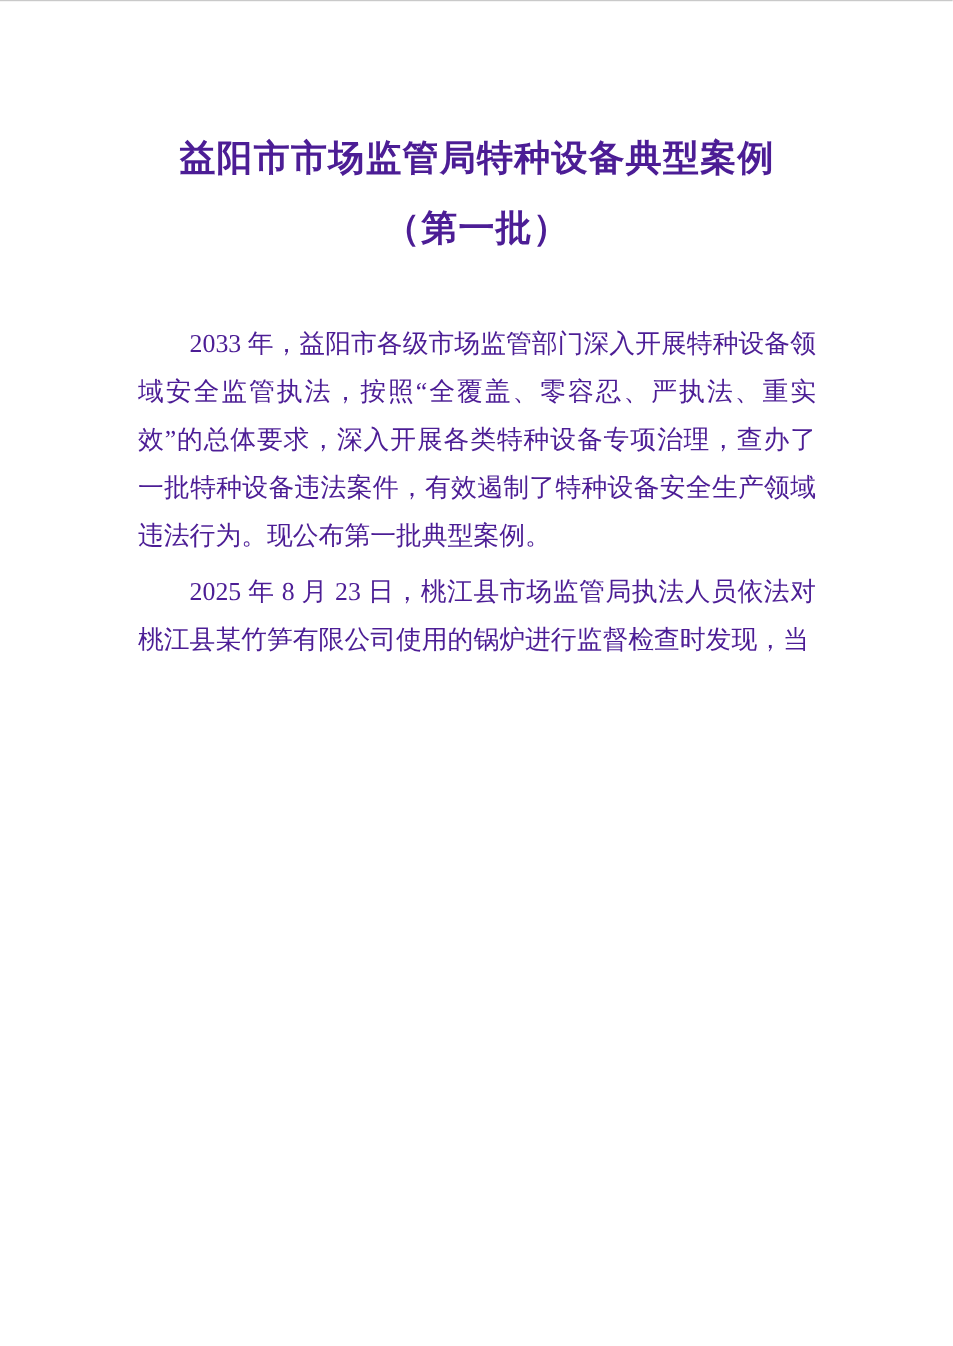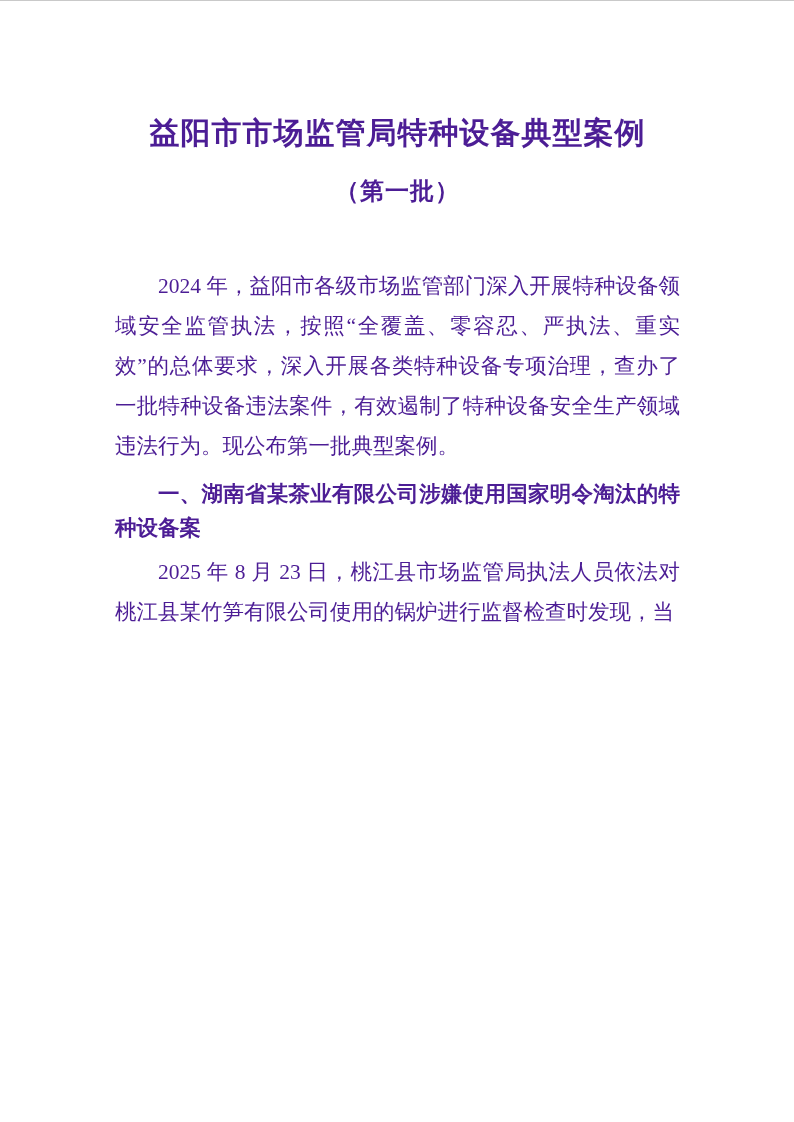--- a/index.html
+++ b/index.html
@@ -23,21 +23,21 @@
     font-weight: 700;
     font-size: 30px;
     line-height: 36px;
     text-align: center;
     margin: 114px 0 0 0;
     letter-spacing: 1px;
   }
   .doc-subtitle {
     font-family: "Liberation Sans", "DejaVu Sans", sans-serif;
     font-weight: 700;
-    font-size: 24px;
+    font-size: 30px;
     line-height: 36px;
     text-align: center;
     margin: 22px 0 0 0;
     letter-spacing: 1px;
   }
   .para {
     font-family: "Liberation Serif", "DejaVu Serif", serif;
     font-weight: 400;
     font-size: 21.5px;
     line-height: 40px;
@@ -73,21 +73,20 @@
 </style>
 </head>
 <body>
 
 <div class="page">
 
   <h1 class="doc-title">益阳市市场监管局特种设备典型案例</h1>
 
   <h2 class="doc-subtitle">（第一批）</h2>
 
-  <p class="para intro-para">2024 年，益阳市各级市场监管部门深入开展特种设备领域安全监管执法，按照“全覆盖、零容忍、严执法、重实效”的总体要求，深入开展各类特种设备专项治理，查办了一批特种设备违法案件，有效遏制了特种设备安全生产领域违法行为。现公布第一批典型案例。</p>
+  <p class="para intro-para">2033 年，益阳市各级市场监管部门深入开展特种设备领域安全监管执法，按照“全覆盖、零容忍、严执法、重实效”的总体要求，深入开展各类特种设备专项治理，查办了一批特种设备违法案件，有效遏制了特种设备安全生产领域违法行为。现公布第一批典型案例。</p>
 
-  <h3 class="section-heading">一、湖南省某茶业有限公司涉嫌使用国家明令淘汰的特种设备案</h3>
 
 
 
   <p class="para section-body-2">2025 年 8 月 23 日，桃江县市场监管局执法人员依法对桃江县某竹笋有限公司使用的锅炉进行监督检查时发现，当</p>
 
 </div>
 
 </body></html>

